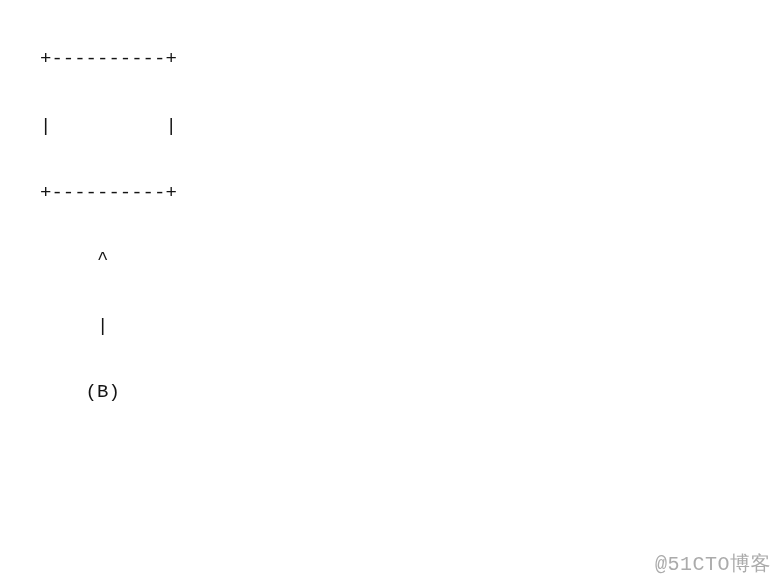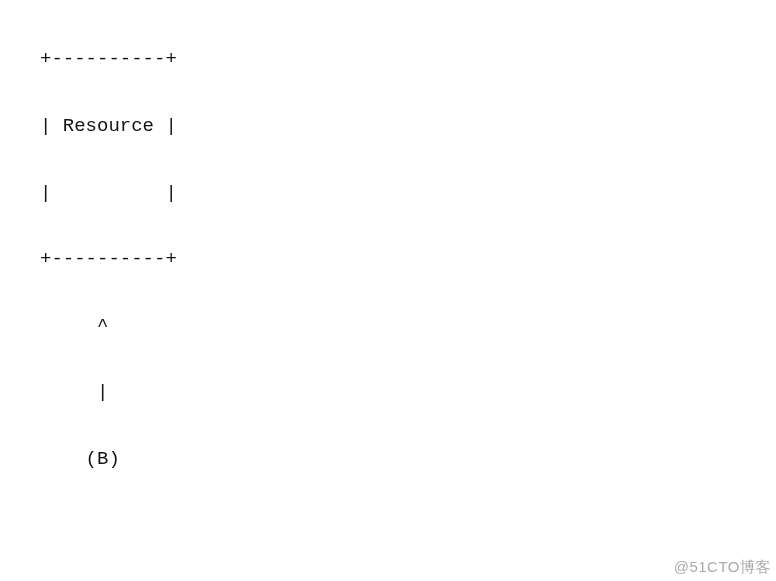--- a/index.html
+++ b/index.html
@@ -28,34 +28,33 @@
     letter-spacing: 0;
   }
   .ln {
     height: 22.2px;
     white-space: pre;
   }
   .watermark {
     position: absolute;
     right: 5px;
     bottom: 4px;
-    font-family: Liberation Sans, sans-serif;
-    font-size: 15px;
+    font-family: Liberation Mono, monospace;
+    font-size: 20px;
     color: #ababab;
     text-shadow: 1px 1px 0 #ffffff, -1px -1px 0 #8f8f8f00;
     letter-spacing: 0.5px;
   }
 </style>
 </head>
 <body>
 
 <div class="diagram-wrap">
   <div class="ascii">
     <div class="ln">+----------+</div>
-    <div class="ln">| Resource |</div>
     <div class="ln">|          |</div>
     <div class="ln">+----------+</div>
     <div class="ln">     ^</div>
     <div class="ln">     |</div>
     <div class="ln">    (B)</div>
     
     
     
     
     

